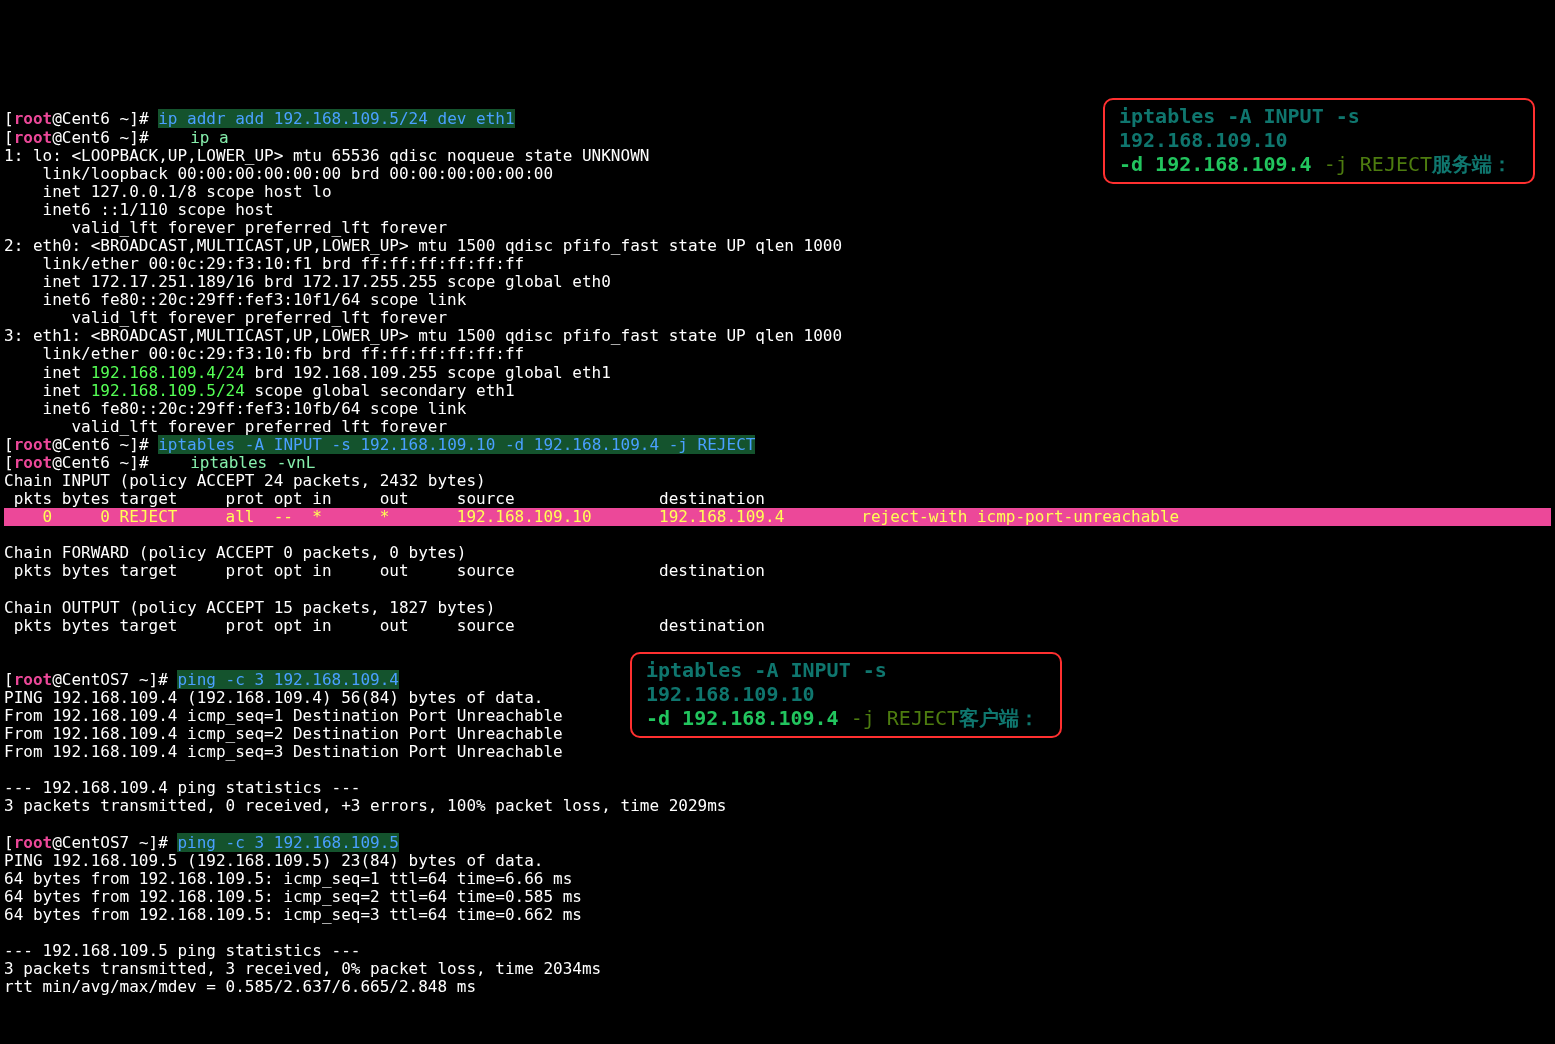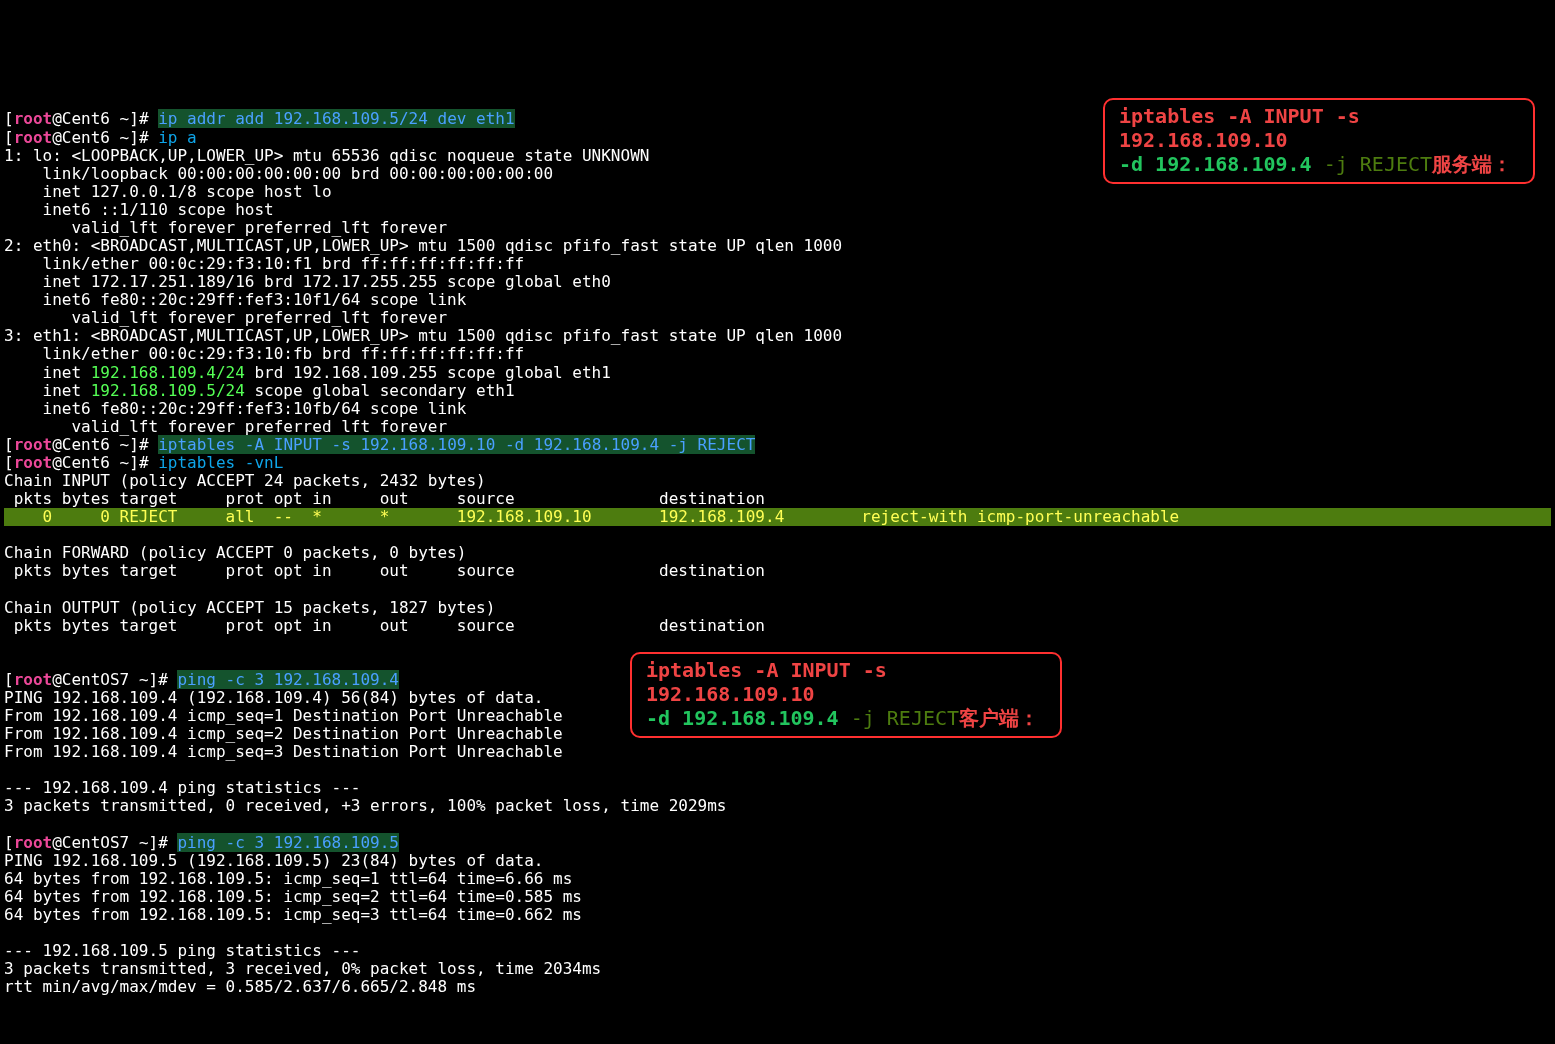--- a/index.html
+++ b/index.html
@@ -16,41 +16,41 @@
     white-space: pre;
   }
   .term {
     padding: 2px 4px;
     position: relative;
   }
   .prompt-open  { color: #ffffff; }
   .prompt-user  { color: #ec4899; font-weight: bold; }
   .prompt-rest  { color: #ffffff; }
   .cmd-hl       { color: #4aa0ff; background: #14532d; }
-  .cmd-plain    { color: #0ea5e9; }
+  .cmd-plain    { color: #86efac; margin-left: 32px; }
   .green        { color: #55ff55; }
   .row-hl       {
-    background: #4d7c0f;
+    background: #ec4899;
     display: inline-block;
     width: 100%;
   }
   .row-hl .y    { color: #ffff55; }
 
   .callout {
     position: absolute;
     border: 2px solid #ff3030;
     border-radius: 10px;
     padding: 4px 14px 6px 14px;
     background: #000;
     font-family: inherit;
     font-size: 20px;
     line-height: 1.2;
     white-space: normal;
   }
-  .callout .c-red   { color: #ef4444; font-weight: bold; margin-top: 16px; }
+  .callout .c-red   { color: #0f766e; font-weight: bold; margin-top: 16px; }
   .callout .c-green { color: #22c55e; font-weight: bold; }
   .callout .c-or    { color: #4d7c0f; font-weight: normal; }
   #callout1 { top: 8px;   right: 20px;  width: 400px; }
   #callout2 { top: 562px; left: 630px;  width: 400px; }
 </style>
 </head>
 <body>
 
 
 

